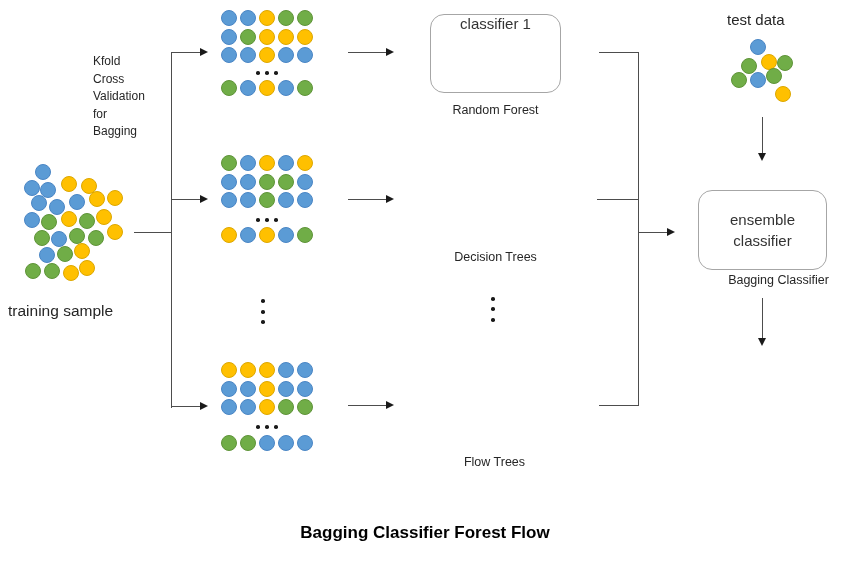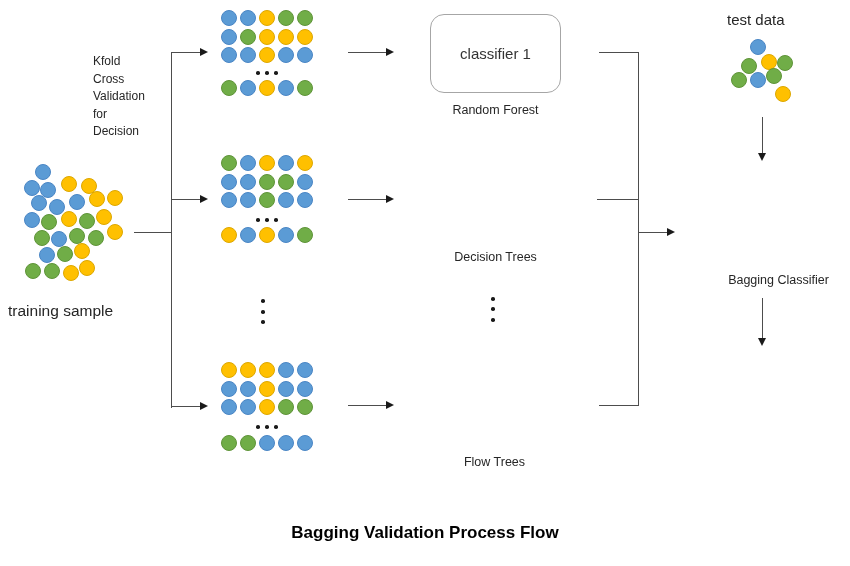--- a/index.html
+++ b/index.html
@@ -23,21 +23,21 @@
     border-left:8px solid #1a1a1a;
   }
   .ah-d {
     position:absolute; width:0; height:0;
     border-left:4.5px solid transparent; border-right:4.5px solid transparent;
     border-top:8px solid #1a1a1a;
   }
   .clf {
     position:absolute; width:131px; height:79px; background:#fff;
     border:1.6px solid #a6a6a6; border-radius:14px; box-sizing:border-box;
-    display:flex; align-items:center; justify-content:center;
+    display:flex; justify-content:center;
     font-size:15px; color:#333;
   }
   .ens {
     position:absolute; left:698px; top:190px; width:129px; height:80px;
     background:#fff; border:1.6px solid #a6a6a6; border-radius:14px;
     box-sizing:border-box; display:flex; flex-direction:column;
     align-items:center; justify-content:center; font-size:15px; color:#333;
     line-height:21px;
   }
   .pred {
@@ -88,21 +88,21 @@
       <div class="dot" style="left: 63px; top: 265px; background: rgb(255, 192, 0); border-color: rgb(221, 167, 0);"></div>
       <div class="dot" style="left: 79px; top: 260px; background: rgb(255, 192, 0); border-color: rgb(221, 167, 0);"></div>
     </div>
   <div class="lbl" style="left:8px; top:302px; font-size:15.5px;">training sample</div>
 
   <div class="kfold">
     <div>Kfold</div>
     <div>Cross</div>
     <div>Validation</div>
     <div>for</div>
-    <div>Decision</div>
+    <div>Bagging</div>
   </div>
 
   <div class="hline" style="left:134px; top:232px; width:38px;"></div>
   <div class="vline" style="left:171px; top:52px; height:356px;"></div>
 
   <div class="hline" style="left:171px; top:52px; width:31px;"></div>
   <div class="ah-r" style="left:200px; top:48px;"></div>
   <div class="hline" style="left:171px; top:199px; width:31px;"></div>
   <div class="ah-r" style="left:200px; top:195px;"></div>
   <div class="hline" style="left:171px; top:406px; width:31px;"></div>
@@ -227,21 +227,25 @@
       <div class="dot" style="left: 761px; top: 54px; background: rgb(255, 192, 0); border-color: rgb(221, 167, 0);"></div>
       <div class="dot" style="left: 777px; top: 55px; background: rgb(112, 173, 71); border-color: rgb(95, 148, 57);"></div>
       <div class="dot" style="left: 731px; top: 72px; background: rgb(112, 173, 71); border-color: rgb(95, 148, 57);"></div>
       <div class="dot" style="left: 750px; top: 72px; background: rgb(91, 155, 213); border-color: rgb(74, 134, 197);"></div>
       <div class="dot" style="left: 766px; top: 68px; background: rgb(112, 173, 71); border-color: rgb(95, 148, 57);"></div>
       <div class="dot" style="left: 775px; top: 86px; background: rgb(255, 192, 0); border-color: rgb(221, 167, 0);"></div>
     </div>
   <div class="vline" style="left:762px; top:117px; height:37px;"></div>
   <div class="ah-d" style="left:758px; top:153px;"></div>
 
+  <div class="ens">
+    <div>ensemble</div>
+    <div>classifier</div>
+  </div>
   <div class="sub" style="left:714px; top:273px; width:129px;">Bagging Classifier</div>
 
   <div class="vline" style="left:762px; top:298px; height:41px;"></div>
   <div class="ah-d" style="left:758px; top:338px;"></div>
 
 
-  <div class="title">Bagging Validation Process Flow</div>
+  <div class="title">Bagging Classifier Forest Flow</div>
 
 </div>
 
 </body></html>

